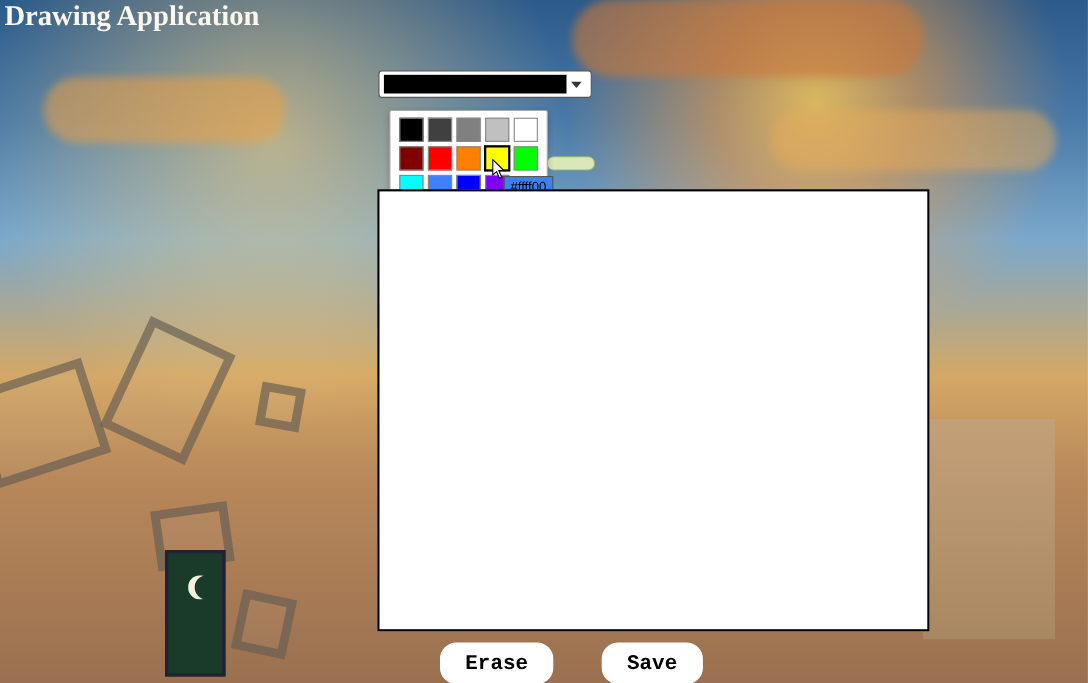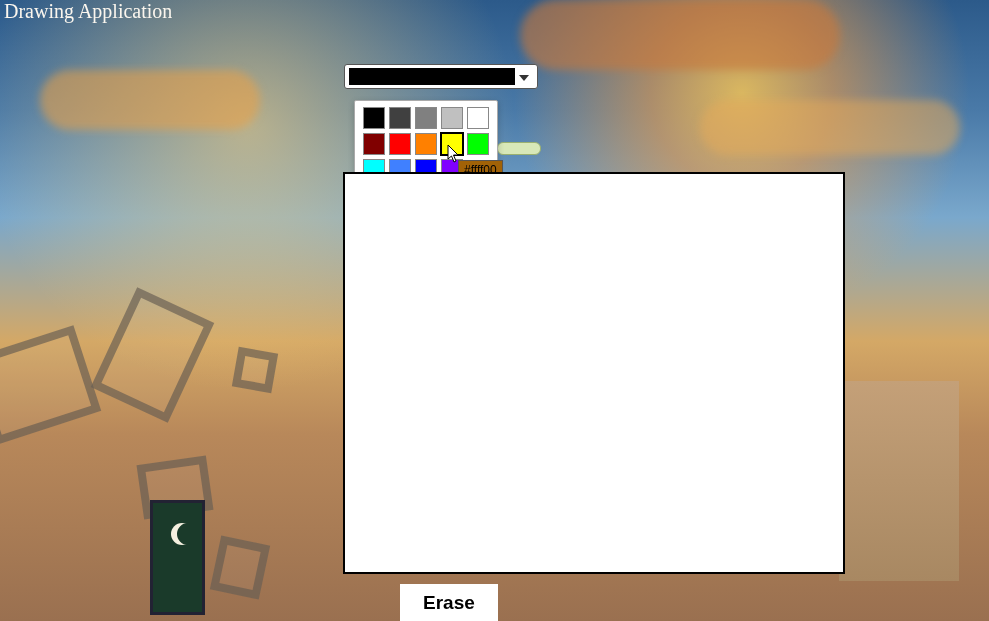--- a/index.html
+++ b/index.html
@@ -36,21 +36,21 @@
       background: linear-gradient(#c4a078,#a88862);
     }
     .clouds { position:absolute; inset:0; pointer-events:none; }
     .cloud { position:absolute; border-radius:40px; filter: blur(4px); }
     .c1 { left: 40px; top: 70px; width: 220px; height: 60px; background: rgba(235,160,70,0.55); }
     .c2 { left: 520px; top: 0px; width: 320px; height: 70px; background: rgba(200,120,60,0.6); }
     .c3 { left: 700px; top: 100px; width: 260px; height: 55px; background: rgba(230,170,90,0.5); }
 
     h1.title {
       position: absolute; left: 4px; top: 0px;
-      font-weight: normal; font-size: 20px; color: #fbf6ee;
+      font-weight: bold; font-size: 26px; color: #fbf6ee;
       font-family: Georgia, 'Times New Roman', serif;
       text-align: right;
     }
 
     
     .color-select {
       position: absolute; left: 344px; top: 64px; width: 194px; height: 25px;
       background: #fff; border: 1px solid #555; border-radius: 3px;
       display: flex; align-items: center; padding: 2px 4px;
     }
@@ -73,40 +73,40 @@
       width: 22px; height: 22px; border: 1px solid #888; cursor: pointer;
     }
     .swatch.selected { outline: 2px solid #000; outline-offset: -1px; }
     .popup-other {
       margin-top: 8px; font-family: Arial, sans-serif; font-size: 13px; color: #222;
       cursor: pointer; padding: 2px 0;
     }
 
     .tooltip {
       position: absolute; left: 458px; top: 160px;
-      background: #a16207; border: 1px solid #555; font-family: Arial, sans-serif;
+      background: #3b82f6; border: 1px solid #555; font-family: Arial, sans-serif;
       font-size: 12px; padding: 2px 5px; color: #000;
     }
 
     .size-slider-frag {
       position: absolute; left: 497px; top: 142px; width: 44px; height: 13px;
       background: #d8e8b8; border: 1px solid #9ab070; border-radius: 6px;
     }
 
     .canvas {
       position: absolute; left: 343px; top: 172px; width: 502px; height: 402px;
       background: #fff; border: 2px solid #000;
     }
 
     .btn-row {
       position: absolute; left: 400px; top: 584px; display: flex; gap: 44px;
     }
     .btn {
-      background: #fff; border: 1px solid #fff; border-radius: 0;
-      padding: 7px 22px; font-family: Liberation Sans, sans-serif;
+      background: #fff; border: 1px solid #fff; border-radius: 15px;
+      padding: 7px 22px; font-family: Liberation Mono, monospace;
       font-weight: bold; font-size: 19px; color: #000; cursor: pointer;
     }
 
     .cursor-arrow {
       position: absolute; left: 447px; top: 144px; width: 14px; height: 20px;
       pointer-events: none; z-index: 50;
     }
   </style>
 </head>
 <body>
@@ -156,17 +156,18 @@
     </div>
   <div class="popup-other">Other…</div>
 </div>
 
 <div class="tooltip">#ffff00</div>
 
 <div class="canvas"></div>
 
 <div class="btn-row">
   <button class="btn">Erase</button>
+  <button class="btn">Save</button>
 </div>
 
 <svg class="cursor-arrow" viewBox="0 0 14 20">
   <path d="M1 1 L1 15 L4.5 12 L7 18 L9 17 L6.5 11 L11 11 Z" fill="#fff" stroke="#000" stroke-width="1"></path>
 </svg>
 
 </body></html>

